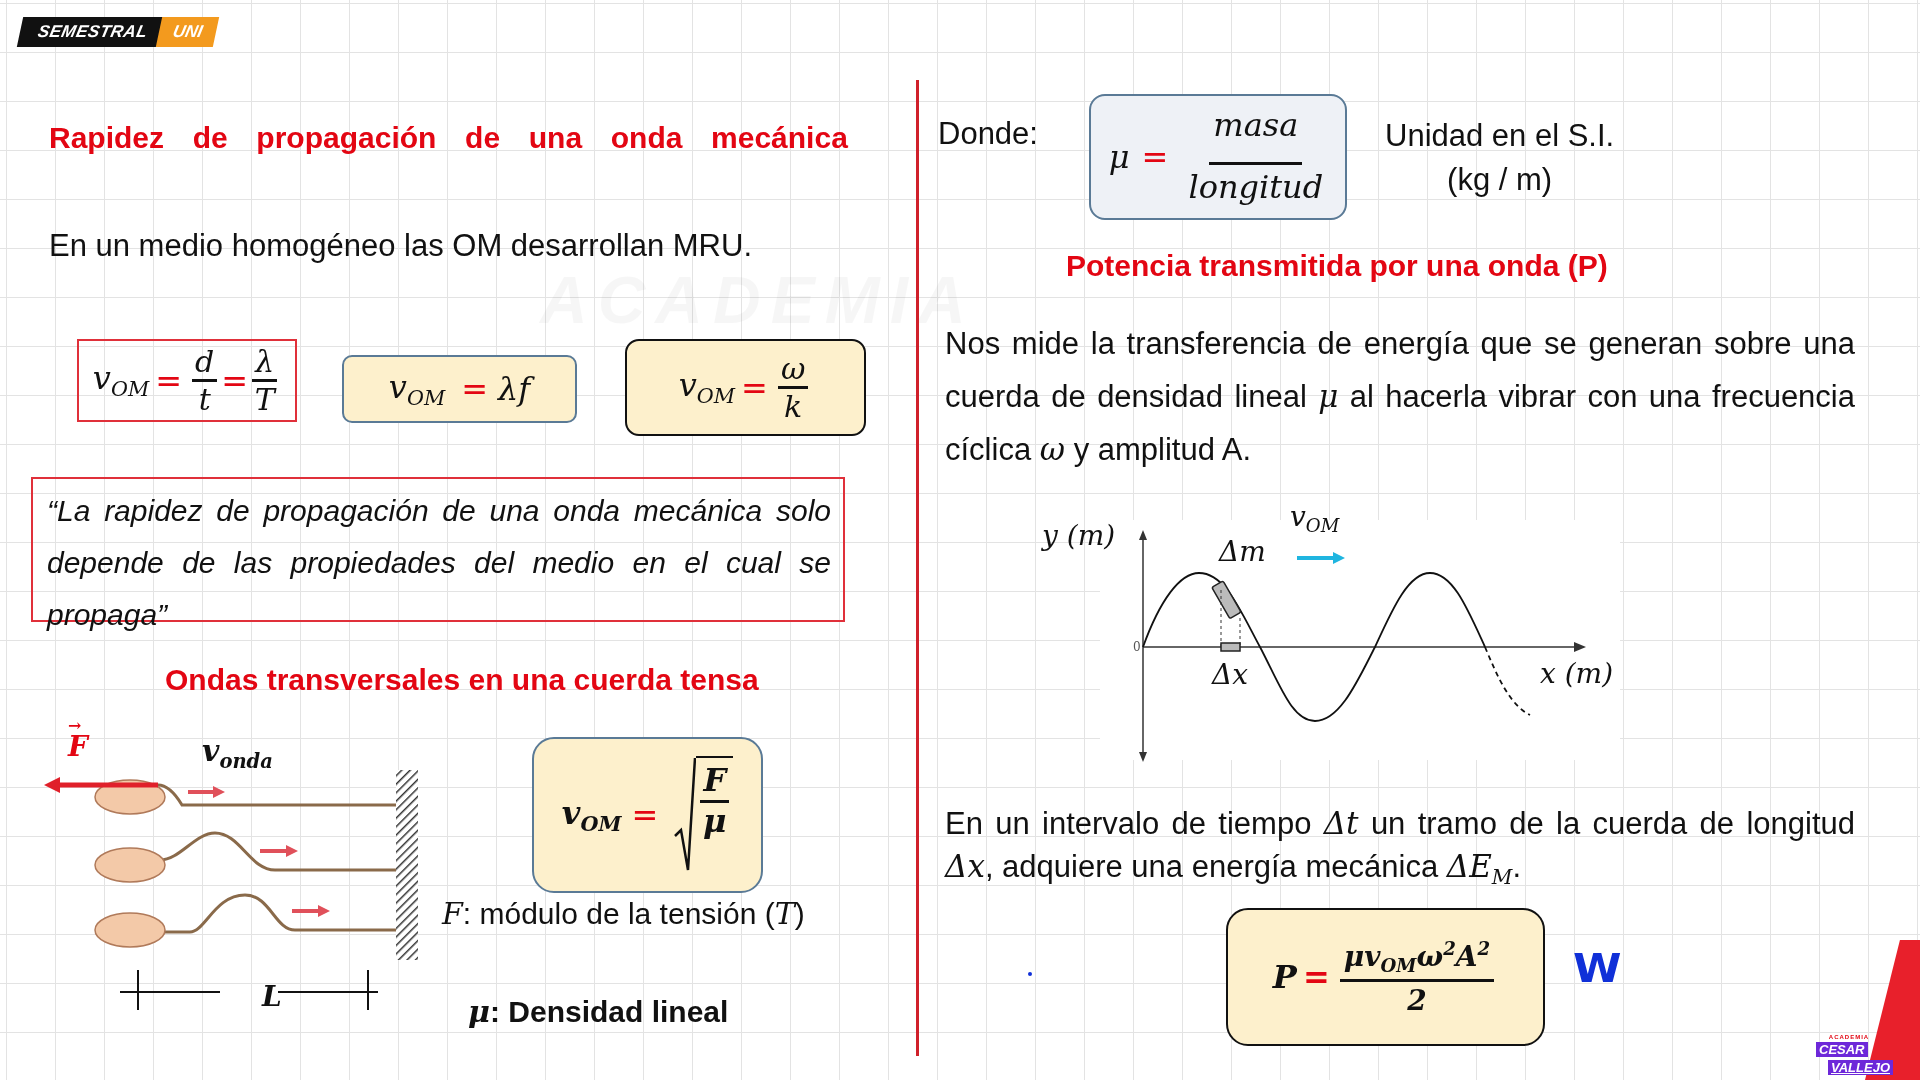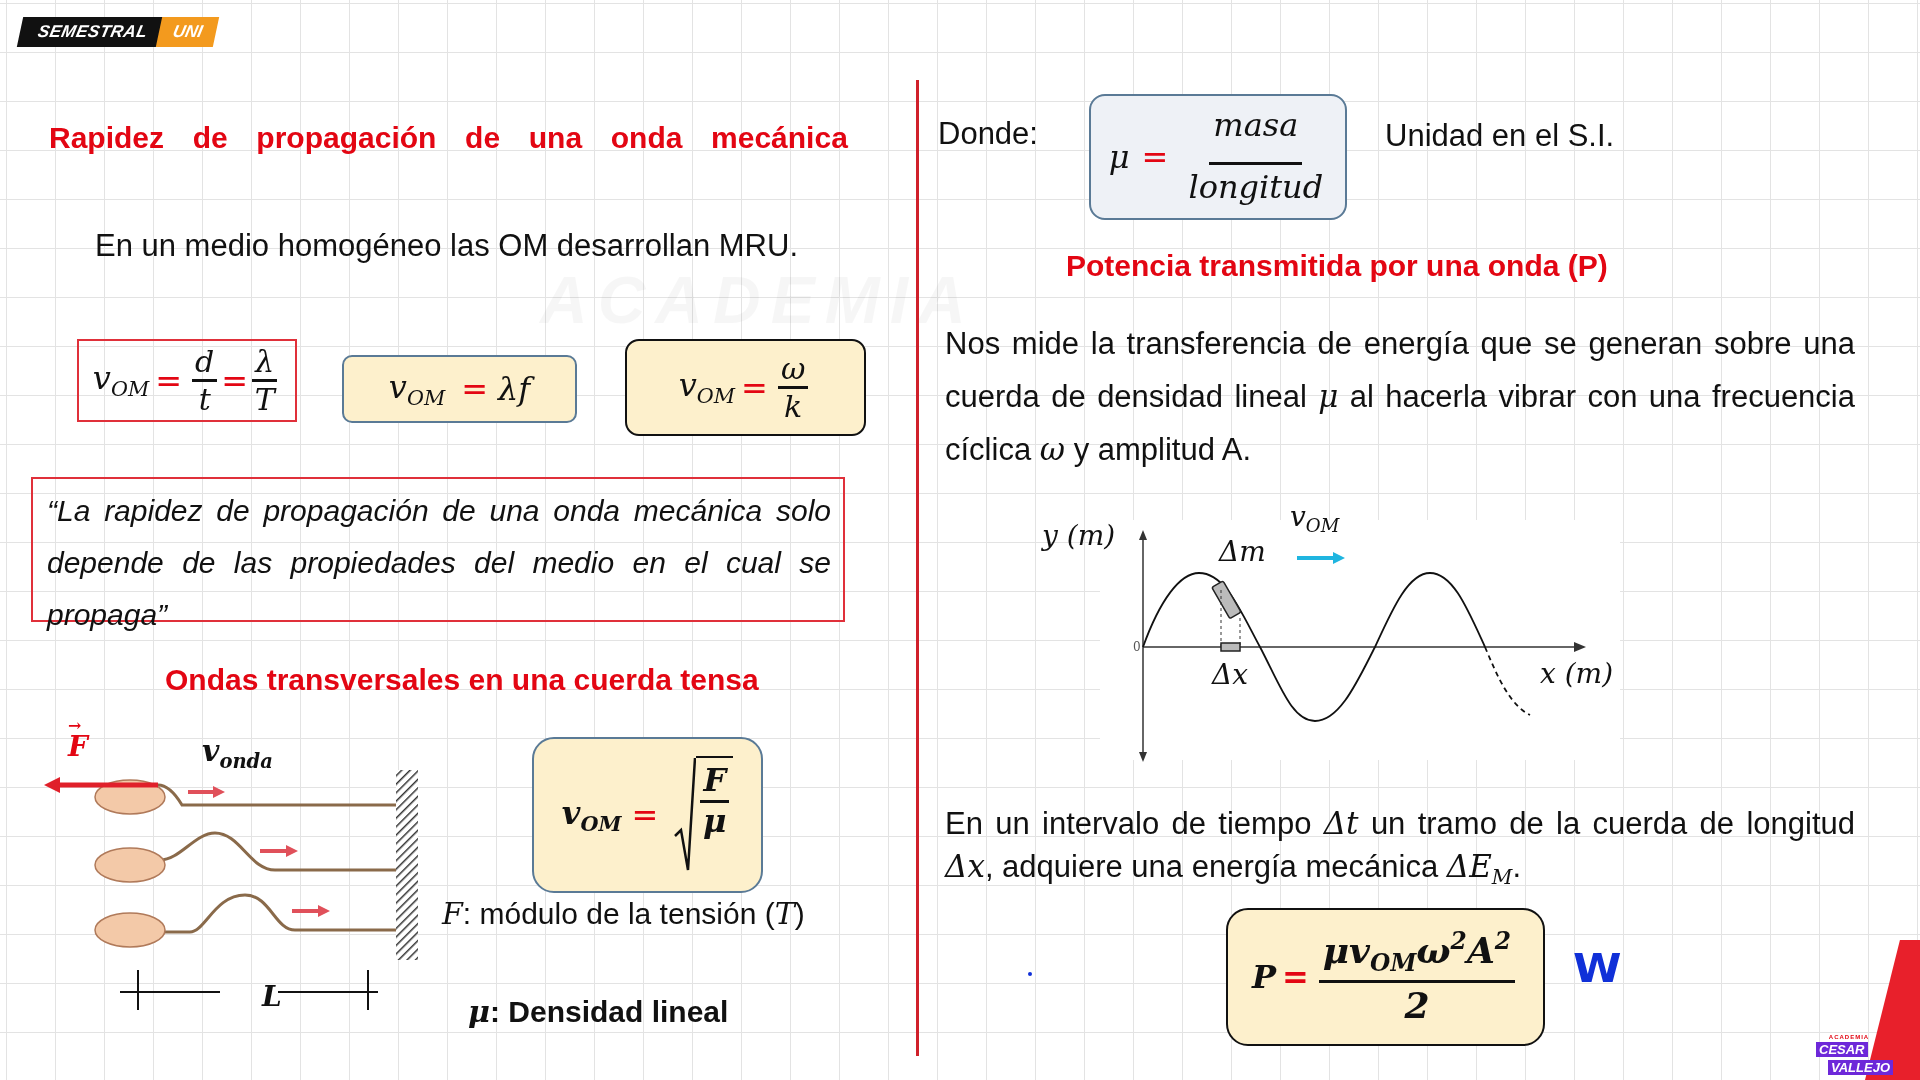--- a/index.html
+++ b/index.html
@@ -40,38 +40,38 @@
   .frac { display:inline-flex; flex-direction:column; align-items:center; vertical-align:middle; margin:0 4px; }
   .frac .num { border-bottom:3px solid #111; padding:0 3px 2px; line-height:1.05; }
   .frac .den { padding-top:2px; line-height:1.05; }
 
   .divider { left:916px; top:80px; width:3px; height:976px; background:#d0202a; }
 
   .cv-logo { left:1816px; top:1034px; width:66px; }
   .cv-logo .small { font-size:6px; color:#e30613; text-align:center; font-weight:bold; letter-spacing:1px; }
   .cv-logo .l1, .cv-logo .l2 { background:#6d28d9; color:#fff; font-weight:bold; font-style:italic;
     font-size:13px; line-height:15px; padding:0 3px; display:inline-block; }
-  .cv-logo .l2 { margin-left:12px; }
+  .cv-logo .l2 { margin-left:12px;text-decoration:underline; }
   .red-slash { right:-40px; top:940px; width:80px; height:160px; background:#e8202b; transform:skewX(-14deg); }
 </style>
 </head>
 <body>
 
 <div class="watermark">ACADEMIA</div>
 
 <div class="abs logo">
   <div class="blk">SEMESTRAL</div>
   <div class="org">UNI</div>
 </div>
 
 <div class="abs heading" style="left:49px; top:116px; width:775px; line-height:44px; font-size:30px; text-align:justify;">
   <div style="white-space:pre; word-spacing:6px;">Rapidez  de  propagación  de  una  onda  mecánica</div>
 </div>
 
-<div class="abs body-text" style="left:49px; top:228px;margin-left:46px;">En un medio homogéneo las OM desarrollan MRU.</div>
+<div class="abs body-text" style="left:49px; top:228px;">En un medio homogéneo las OM desarrollan MRU.</div>
 
 <div class="fbox" style="left:77px; top:339px; width:220px; height:83px; border:2px solid #e0303a; font-size:32px;">
   <span class="serif-i"><span>v</span><sub>OM</sub></span>
   <span class="eq" style="margin:0 6px;">=</span>
   <span class="frac serif-i" style="font-size:30px;">
       <span class="num">d</span>
       <span class="den">t</span>
     </span>
   <span class="eq">=</span>
   <span class="frac serif-i" style="font-size:30px;">
@@ -171,20 +171,21 @@
   <span class="serif-i">μ</span>
   <span class="eq" style="margin:0 16px 0 12px;">=</span>
   <span class="frac serif-i" style="font-size:32px;">
       <span class="num" style="padding:0 4px 19px;">masa</span>
       <span class="den" style="padding-top:6px;">longitud</span>
     </span>
 </div>
 
 <div class="abs body-text" style="left:1385px; top:114px; text-align:center; line-height:44px;">
   <div>Unidad en el S.I.</div>
+  <div>(kg / m)</div>
 </div>
 
 <div class="abs heading" style="left:1066px; top:249px; font-size:30px;">Potencia transmitida por una onda (P)</div>
 
 <div class="abs body-text" style="left:945px; top:317px; width:910px; line-height:53px; text-align:justify;">
   <span>Nos mide la transferencia de energía que se generan sobre una cuerda de densidad lineal </span><span class="serif-i">μ</span><span> al hacerla vibrar con una frecuencia cíclica </span><span class="serif-i">ω</span><span> y amplitud A.</span>
 </div>
 
 <svg class="abs" style="left:1040px; top:500px;" width="600" height="270" viewBox="0 0 600 270">
   <rect x="60" y="20" width="520" height="240" fill="#ffffff"></rect>
@@ -220,21 +221,21 @@
 
 <div class="abs body-text" style="left:945px; top:794px; width:910px; line-height:43px; text-align:justify;margin-top:8px;">
   <span>En un intervalo de tiempo </span><span class="serif-i">Δt</span><span> un tramo de la cuerda de longitud </span><span class="serif-i">Δx</span><span>, adquiere una energía mecánica </span><span class="serif-i"><span>ΔE</span><sub>M</sub></span><span>.</span>
 </div>
 
 <div class="abs" style="left:1028px; top:972px; width:4px; height:4px; border-radius:50%; background:#1030d8;"></div>
 
 <div class="fbox" style="left:1226px; top:908px; width:319px; height:138px; border:2px solid #111; border-radius:22px; background:#fdf0cc; font-size:32px;">
   <span class="serif-bi">P</span>
   <span class="eq" style="margin:0 6px; font-weight:bold;">=</span>
-  <span class="frac serif-bi" style="font-size:36px;">
+  <span class="frac serif-bi" style="font-size:28px;">
     <span class="num" style="padding:0 4px 4px;"><span>μv</span><sub>OM</sub><span>ω</span><sup>2</sup><span>A</span><sup>2</sup></span>
     <span class="den" style="padding-top:4px;">2</span>
   </span>
 </div>
 
 <div class="abs" style="left:1573px; top:943px; font-size:44px; color:#1030d8; font-family:'DejaVu Sans', sans-serif; font-weight:bold; transform:scaleY(0.9);">W</div>
 
 <div class="abs red-slash"></div>
 <div class="abs cv-logo">
   <div class="small">ACADEMIA</div>

